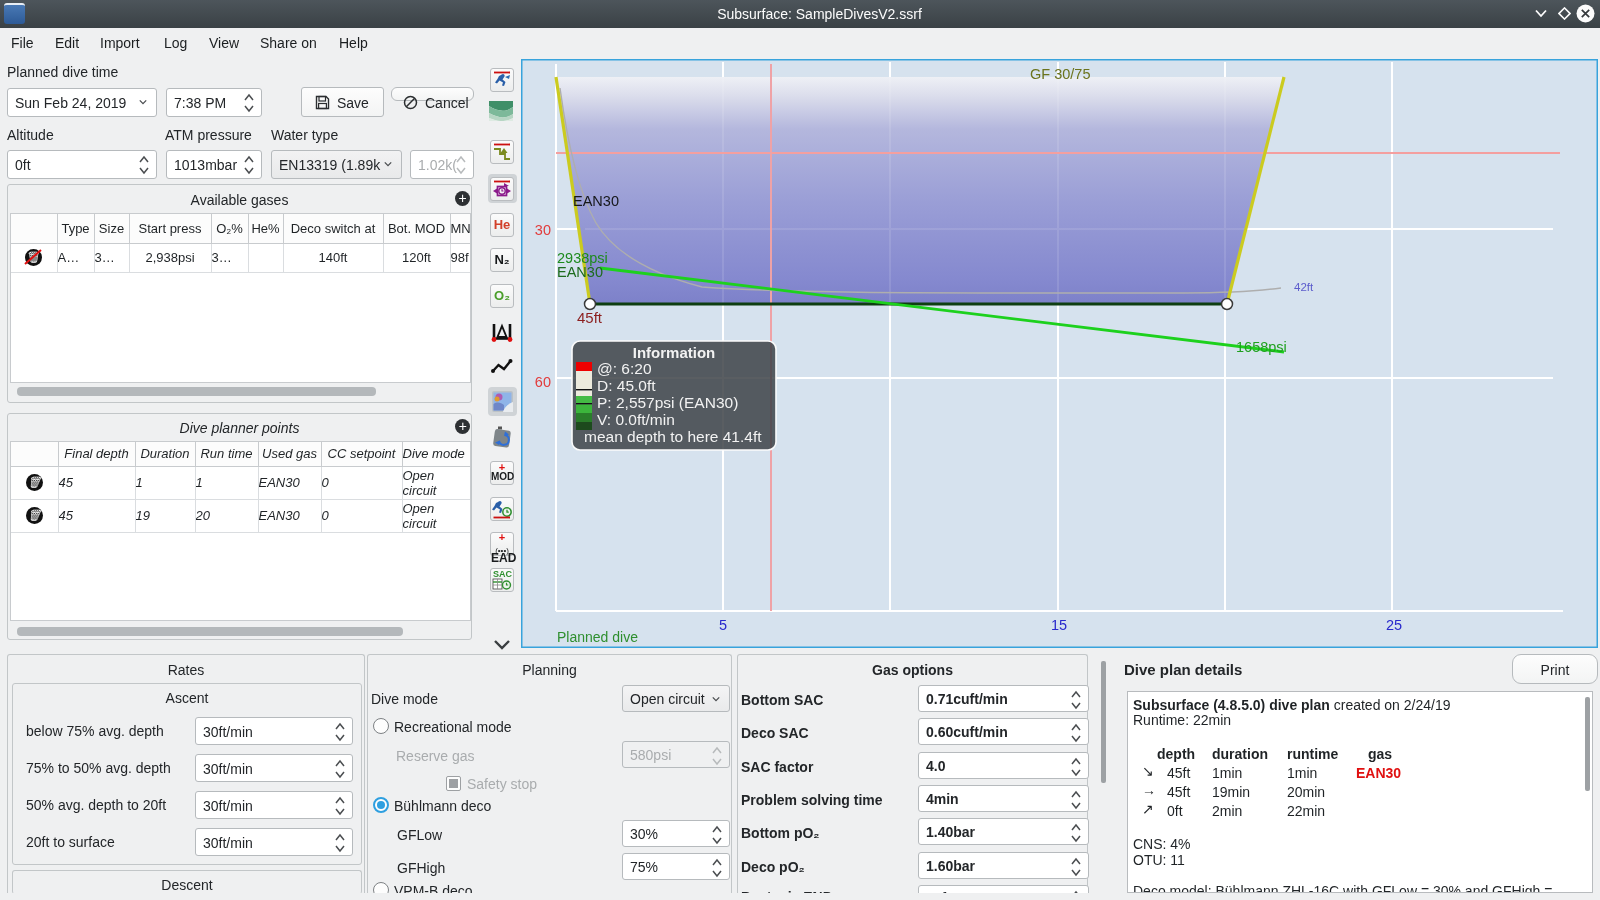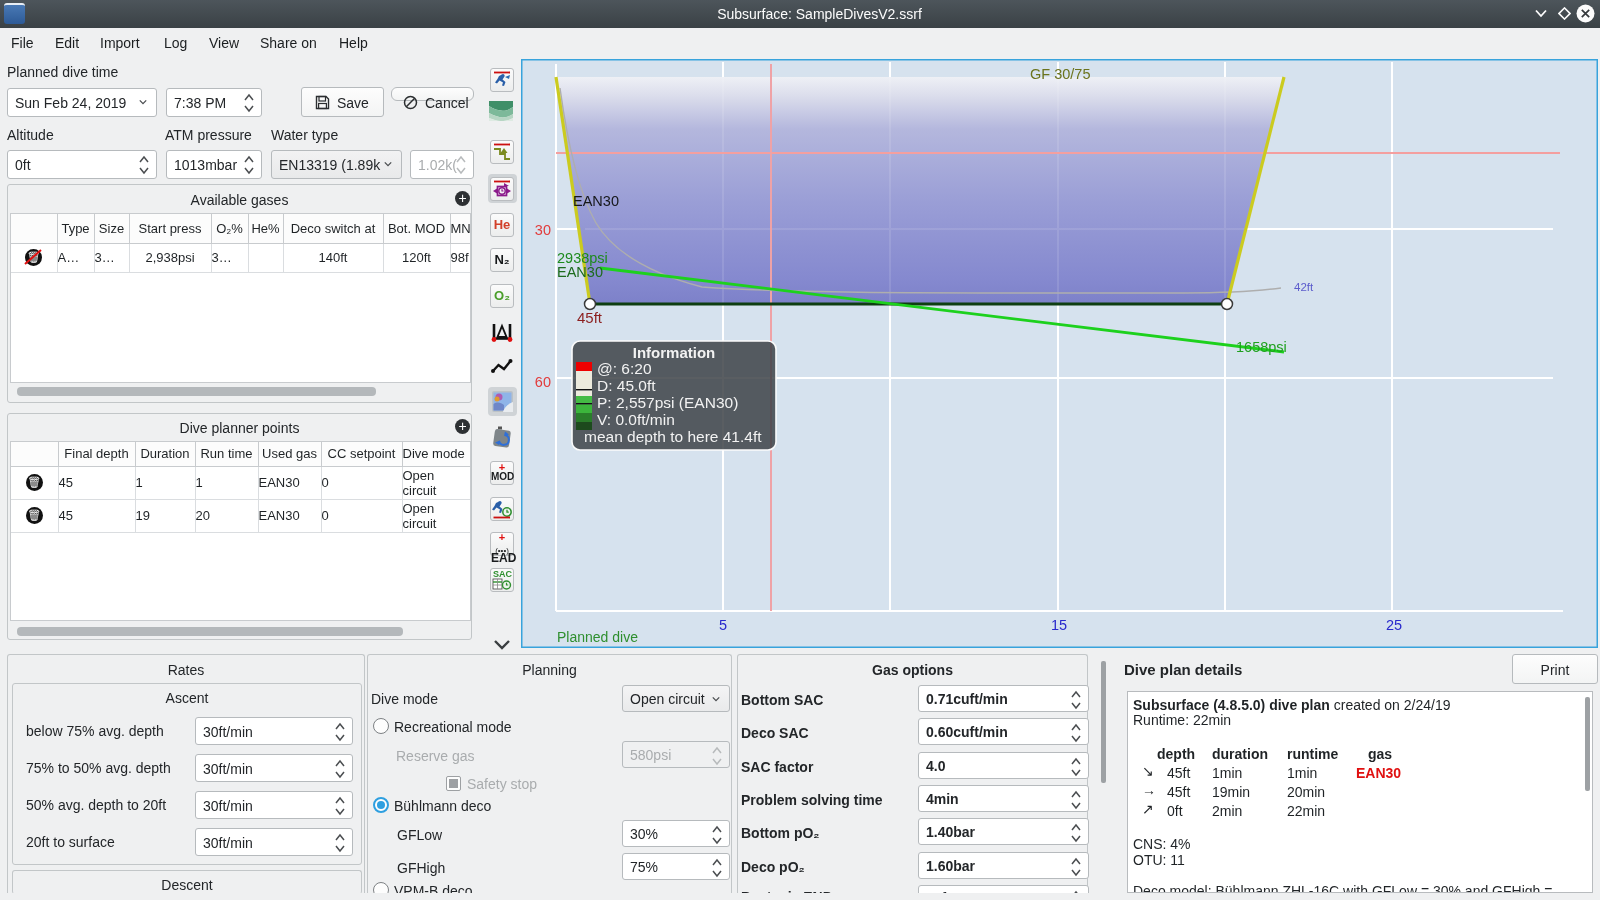--- a/index.html
+++ b/index.html
@@ -179,21 +179,21 @@
             <td style="text-align:center;">140ft</td>
             <td style="text-align:center;">120ft</td>
             <td>98f</td>
       </tr>
     </tbody>
       </table>
   </div>
   <div class="sbarh" style="left:9px; top:202px; width:359px;"></div>
 </div>
 
-<div class="gpanel" style="left:7px; top:413px; width:465px; height:227px;">
+<div class="gpanel" style="left:7px; top:413px; width:465px; height:227px;font-style:italic;">
   <div class="gtitle" style="top:6px;">Dive planner points</div>
   <div class="plus" style="right:1px; top:5px;">+</div>
   <div class="tablebox" style="left:2px; top:27px; width:461px; height:180px; overflow:hidden;">
     <table class="qt" style="table-layout:fixed; width:478px; margin-left:-14px;">
       <colgroup>
           <col style="width:14px">
           <col style="width:47px">
           <col style="width:77px">
           <col style="width:60px">
           <col style="width:63px">
@@ -378,21 +378,21 @@
       <span class="txt" style="top:4px;">98ft</span>
     <svg class="spin-arrows" width="12" height="20" viewBox="0 0 12 22">
         <path d="M2 8 L6 3 L10 8" fill="none" stroke="#4a4d50" stroke-width="1.5"></path>
       </svg>
     </div>
 </div>
 <div class="abs" style="left:0; top:893px; width:1100px; height:7px; background:#eff0f1;"></div>
 <div class="sbarv" style="left:1101px; top:661px; height:122px;"></div>
 
 <div class="lbl" style="left:1124px; top:661px; font-weight:bold; font-size:15px;">Dive plan details</div>
-<div class="btn" style="left:1512px; top:654px; width:86px; height:30px;">
+<div class="btn" style="left:1512px; top:654px; width:86px; height:30px;border-radius:9px;">
     <span style="position:absolute;left:0;right:0;top:7px;">Print</span>
   </div>
 <div class="abs" style="left:1127px; top:691px; width:466px; height:202px; background:#fff; border:1px solid #b8bbbe; overflow:hidden;">
   <div class="abs" style="left:5px; top:6px; width:460px; font-size:14px; line-height:15px; color:#1f2326;">
     <b>Subsurface (4.8.5.0) dive plan</b> created on 2/24/19<br>Runtime: 22min
   </div>
   <div class="abs" style="left:0; top:54px; font-size:14px; color:#1f2326;">
     <div class="abs" style="left:29px; top:0; font-weight:bold;">depth</div>
     <div class="abs" style="left:84px; top:0; font-weight:bold;">duration</div>
     <div class="abs" style="left:159px; top:0; font-weight:bold;">runtime</div>

